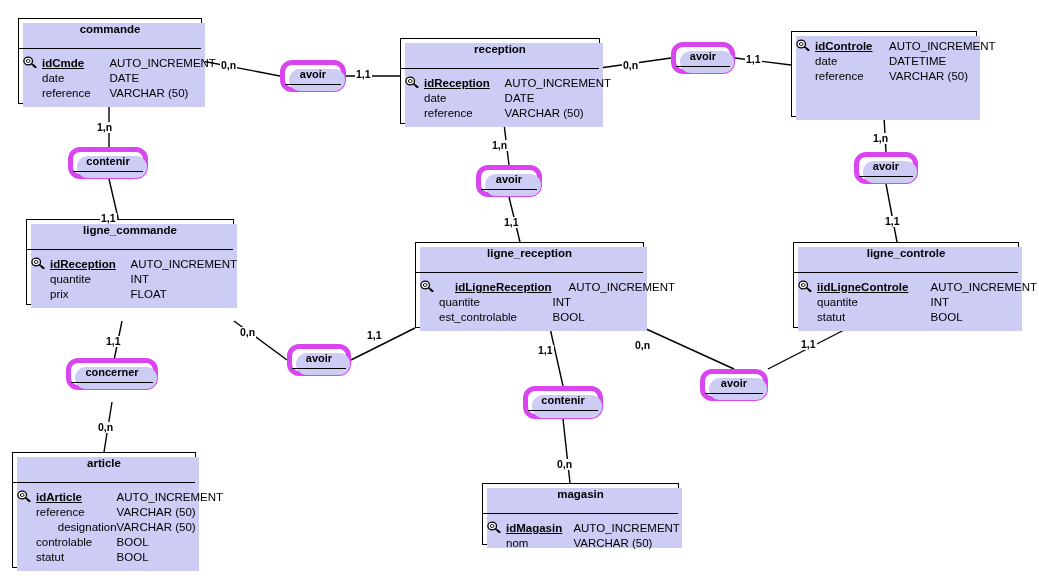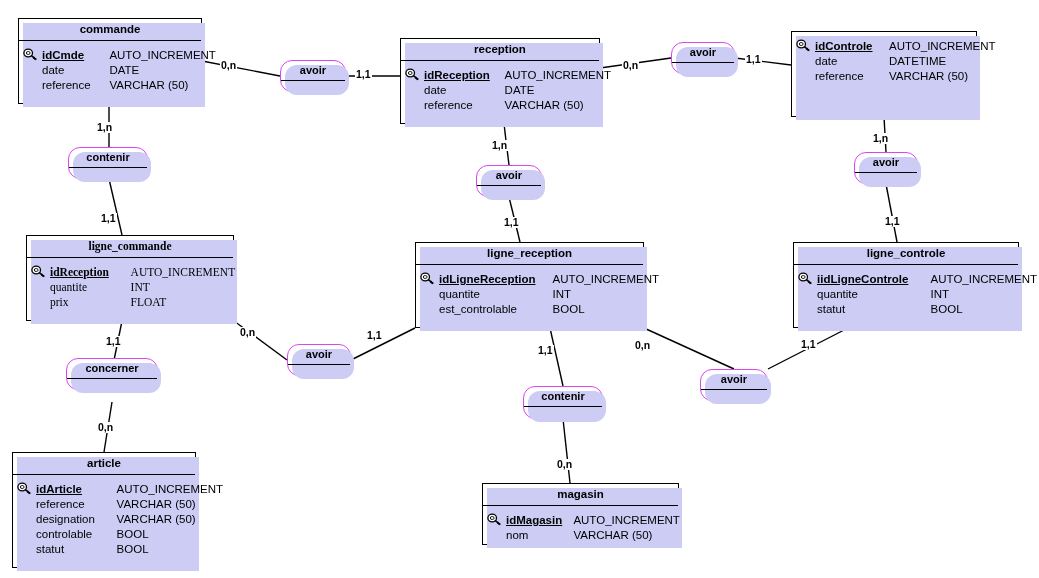--- a/index.html
+++ b/index.html
@@ -2,30 +2,30 @@
 <html><head>
 <meta charset="utf-8">
 <style>
   html,body{margin:0;padding:0;background:#ffffff;}
   body{width:1039px;height:578px;font-family:"Liberation Sans",sans-serif;}
   #canvas{position:relative;width:1039px;height:578px;overflow:hidden;background:#fff;}
 
   
   .entity{position:absolute;box-sizing:border-box;background:#ffffff;border:1px solid #000000;z-index:3;}
   .entity .shadow{position:absolute;left:4px;top:4px;right:-4px;bottom:-4px;background:#ccccf5;z-index:-1;}
-  .entity-title{text-align:center;font-weight:bold;font-size:11.5px;color:#000;padding:4px 2px 4px;border-bottom:1px solid #000;line-height:13px;}
+  .entity-title{text-align:center;font-weight:bold;font-size:11.5px;color:#000;padding:4px 2px 12px;border-bottom:1px solid #000;line-height:13px;}
   .entity-body{padding:5px 6px 6px 4px;}
   .attr-row{display:flex;align-items:baseline;font-size:11.5px;line-height:15px;color:#000;white-space:nowrap;}
   .attr-key-icon{width:19px;flex:0 0 19px;display:inline-block;position:relative;top:2px;}
   .attr-name{flex:0 0 auto;}
   .attr-type{flex:0 0 auto;}
   .pk .attr-name{font-weight:bold;text-decoration:underline;}
 
   
-  .assoc{position:absolute;box-sizing:border-box;background:#fff;border:1px solid #d946ef;border-radius:12px;z-index:4;}
+  .assoc{position:absolute;box-sizing:border-box;background:#fff;border:5px solid #d946ef;border-radius:12px;z-index:4;}
   .assoc .shadow{position:absolute;left:4px;top:4px;right:-4px;bottom:-4px;background:#ccccf5;border-radius:12px;z-index:-1;}
   .assoc-label{text-align:center;font-weight:bold;font-size:11px;line-height:13px;padding:3px 6px 3px;border-bottom:1px solid #000;color:#000;}
   .assoc-bottom{height:10px;}
 
   
   .links{position:absolute;left:0;top:0;width:1039px;height:578px;z-index:1;}
   .links line{stroke:#000;stroke-width:1.4;}
 
   
   .card{position:absolute;font-size:10.5px;font-weight:bold;color:#000;background:#fff;padding:0 1px;z-index:5;line-height:11px;white-space:nowrap;}
@@ -128,21 +128,21 @@
             <span class="attr-name" style="width: 74px;">date</span>
             <span class="attr-type">DATETIME</span>
           </div>
           <div class="attr-row">
             <span class="attr-key-icon"></span>
             <span class="attr-name" style="width: 74px;">reference</span>
             <span class="attr-type">VARCHAR (50)</span>
           </div>
         </div>
       </div>
-      <div class="entity" style="left: 26px; top: 235px; width: 208px; height: 86px; font-family: Liberation Serif, serif;">
+      <div class="entity" style="left: 26px; top: 219px; width: 208px; height: 86px;">
         <div class="shadow"></div>
         <div class="entity-title">ligne_commande</div>
         <div class="entity-body">
           <div class="attr-row pk">
             <span class="attr-key-icon"><svg width="15" height="13" viewBox="0 0 15 13" xmlns="http://www.w3.org/2000/svg">
                 <ellipse cx="5.2" cy="5" rx="4.3" ry="3.8" fill="#ffffff" stroke="#000000" stroke-width="1.3"></ellipse>
                 <ellipse cx="5.2" cy="5" rx="1.9" ry="1.5" fill="#ffffff" stroke="#000000" stroke-width="0.9"></ellipse>
                 <path d="M8.4 7.6 L13.3 11.6" stroke="#000000" stroke-width="1.6" fill="none"></path>
                 <path d="M10.2 10.6 L11.6 9.1" stroke="#000000" stroke-width="1.1" fill="none"></path>
                 <path d="M11.6 11.8 L12.9 10.3" stroke="#000000" stroke-width="1.1" fill="none"></path>
@@ -167,21 +167,21 @@
         <div class="entity-title">ligne_reception</div>
         <div class="entity-body">
           <div class="attr-row pk">
             <span class="attr-key-icon"><svg width="15" height="13" viewBox="0 0 15 13" xmlns="http://www.w3.org/2000/svg">
                 <ellipse cx="5.2" cy="5" rx="4.3" ry="3.8" fill="#ffffff" stroke="#000000" stroke-width="1.3"></ellipse>
                 <ellipse cx="5.2" cy="5" rx="1.9" ry="1.5" fill="#ffffff" stroke="#000000" stroke-width="0.9"></ellipse>
                 <path d="M8.4 7.6 L13.3 11.6" stroke="#000000" stroke-width="1.6" fill="none"></path>
                 <path d="M10.2 10.6 L11.6 9.1" stroke="#000000" stroke-width="1.1" fill="none"></path>
                 <path d="M11.6 11.8 L12.9 10.3" stroke="#000000" stroke-width="1.1" fill="none"></path>
               </svg></span>
-            <span class="attr-name" style="width: 113.6px;">idLigneReception</span>
+            <span class="attr-name" style="width: 113.6px; margin-left: 16px;">idLigneReception</span>
             <span class="attr-type">AUTO_INCREMENT</span>
           </div>
           <div class="attr-row">
             <span class="attr-key-icon"></span>
             <span class="attr-name" style="width: 113.6px;">quantite</span>
             <span class="attr-type">INT</span>
           </div>
           <div class="attr-row">
             <span class="attr-key-icon"></span>
             <span class="attr-name" style="width: 113.6px;">est_controlable</span>
@@ -231,21 +231,21 @@
             <span class="attr-name" style="width: 80.6px;">idArticle</span>
             <span class="attr-type">AUTO_INCREMENT</span>
           </div>
           <div class="attr-row">
             <span class="attr-key-icon"></span>
             <span class="attr-name" style="width: 80.6px;">reference</span>
             <span class="attr-type">VARCHAR (50)</span>
           </div>
           <div class="attr-row">
             <span class="attr-key-icon"></span>
-            <span class="attr-name" style="width: 80.6px;">designation</span>
+            <span class="attr-name" style="width: 80.6px; text-align: right;">designation</span>
             <span class="attr-type">VARCHAR (50)</span>
           </div>
           <div class="attr-row">
             <span class="attr-key-icon"></span>
             <span class="attr-name" style="width: 80.6px;">controlable</span>
             <span class="attr-type">BOOL</span>
           </div>
           <div class="attr-row">
             <span class="attr-key-icon"></span>
             <span class="attr-name" style="width: 80.6px;">statut</span>

